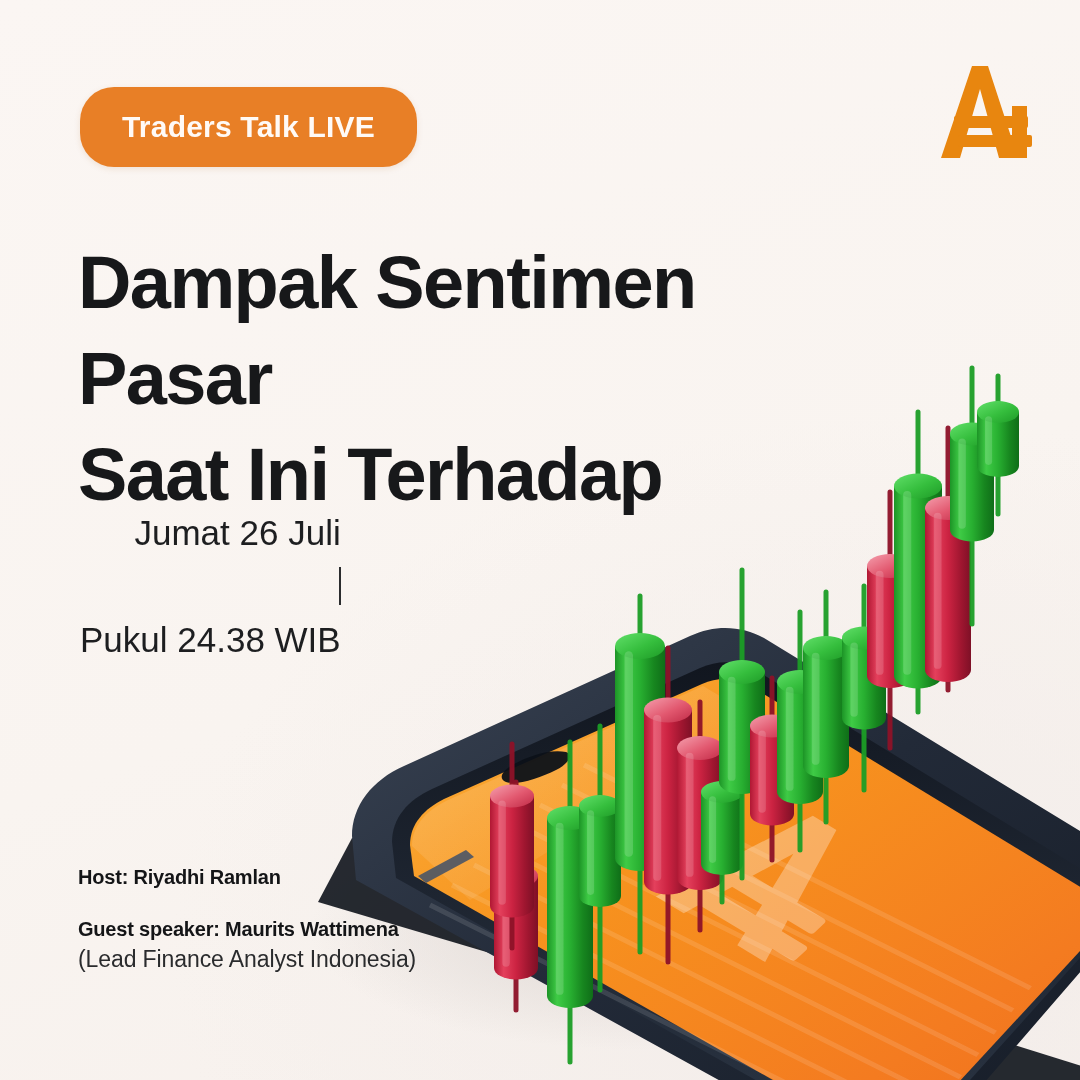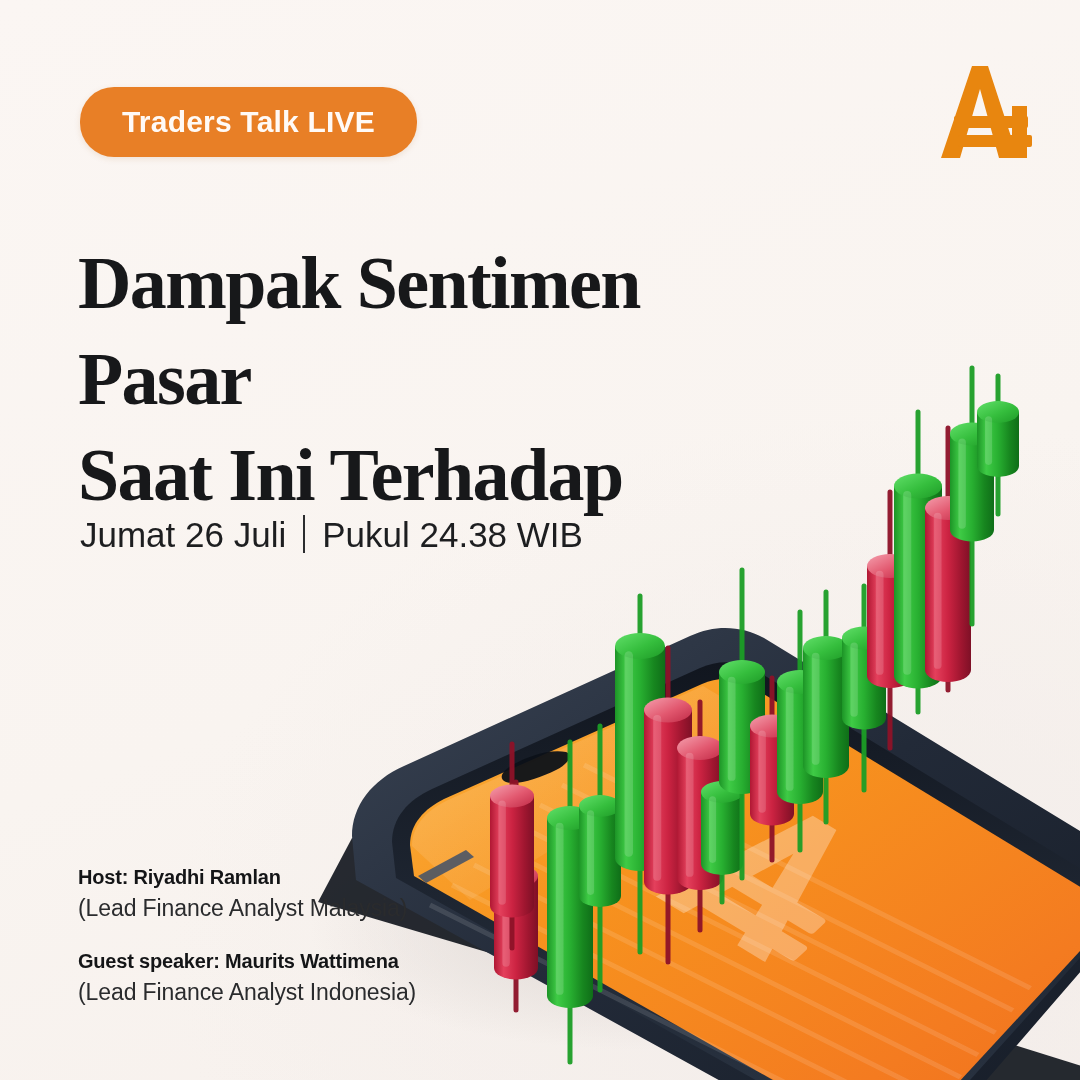--- a/index.html
+++ b/index.html
@@ -13,47 +13,47 @@
     position:relative;width:1080px;height:1080px;
     background:
       radial-gradient(120% 90% at 82% 88%, #F3EDEA 0%, rgba(243,237,234,0) 55%),
       linear-gradient(160deg,#FBF6F3 0%,#F9F4F0 55%,#F6F0EC 100%);
     overflow:hidden;
   }
 
   
   #badge{
     position:absolute;left:80px;top:87px;
-    height:70px;padding:0 42px;
+    height:80px;padding:0 42px;
     display:flex;align-items:center;justify-content:center;
     background:#E87F26;border-radius:34px;
     box-shadow:0 2px 6px rgba(160,90,20,.13);
   }
   #badge span{
     color:#FFFAF6;font-size:30px;font-weight:bold;
     letter-spacing:.2px;line-height:1;white-space:nowrap;
   }
 
   
   #logo{position:absolute;right:42px;top:60px;width:110px;height:104px;}
 
   
   #headline{
     position:absolute;left:78px;top:196px;width:760px;
     color:#17181A;font-size:74px;font-weight:bold;
     line-height:1.00;letter-spacing:-1.6px;
   }
-  #headline .ln{display:block;font-family:Liberation Serif, serif;}
+  #headline .ln{display:block;}
   #headline .ln+.ln{margin-top:22px;}
 
   
   #schedule{
     position:absolute;left:80px;top:515px;
-    display:flex;align-items:center;gap:17px;
-    color:#1D1E20;font-size:35px;line-height:1;white-space:nowrap;
+    display:flex;align-items:flex-end;gap:17px;
+    color:#1D1E20;font-size:35px;line-height:1;white-space:nowrap;flex-direction:column;
   }
   #schedule .sep{
     display:inline-block;width:2px;height:38px;background:#2B2C2E;
   }
 
   
   #artwork{position:absolute;left:0;top:0;width:1080px;height:1080px;pointer-events:none;}
 
   
   #credits{position:absolute;left:78px;top:866px;width:560px;}
@@ -370,21 +370,20 @@
             <rect x="984.98" y="416.368" width="7.140000000000001" height="48.54" fill="#ffffff" opacity=".16" rx="3.5700000000000003"></rect>
           </g>
         </g>
 
     </g>
   </svg>
 
   <div id="credits">
     <div class="credit-block">
       <div class="credit-name">Host: Riyadhi Ramlan</div>
-      <div class="credit-role">(Lead Finance Analyst Malaysia)</div>
     </div>
     <div class="credit-block">
       <div class="credit-name">Guest speaker: Maurits Wattimena</div>
       <div class="credit-role">(Lead Finance Analyst Indonesia)</div>
     </div>
   </div>
 
 </div>
 
 </body></html>

